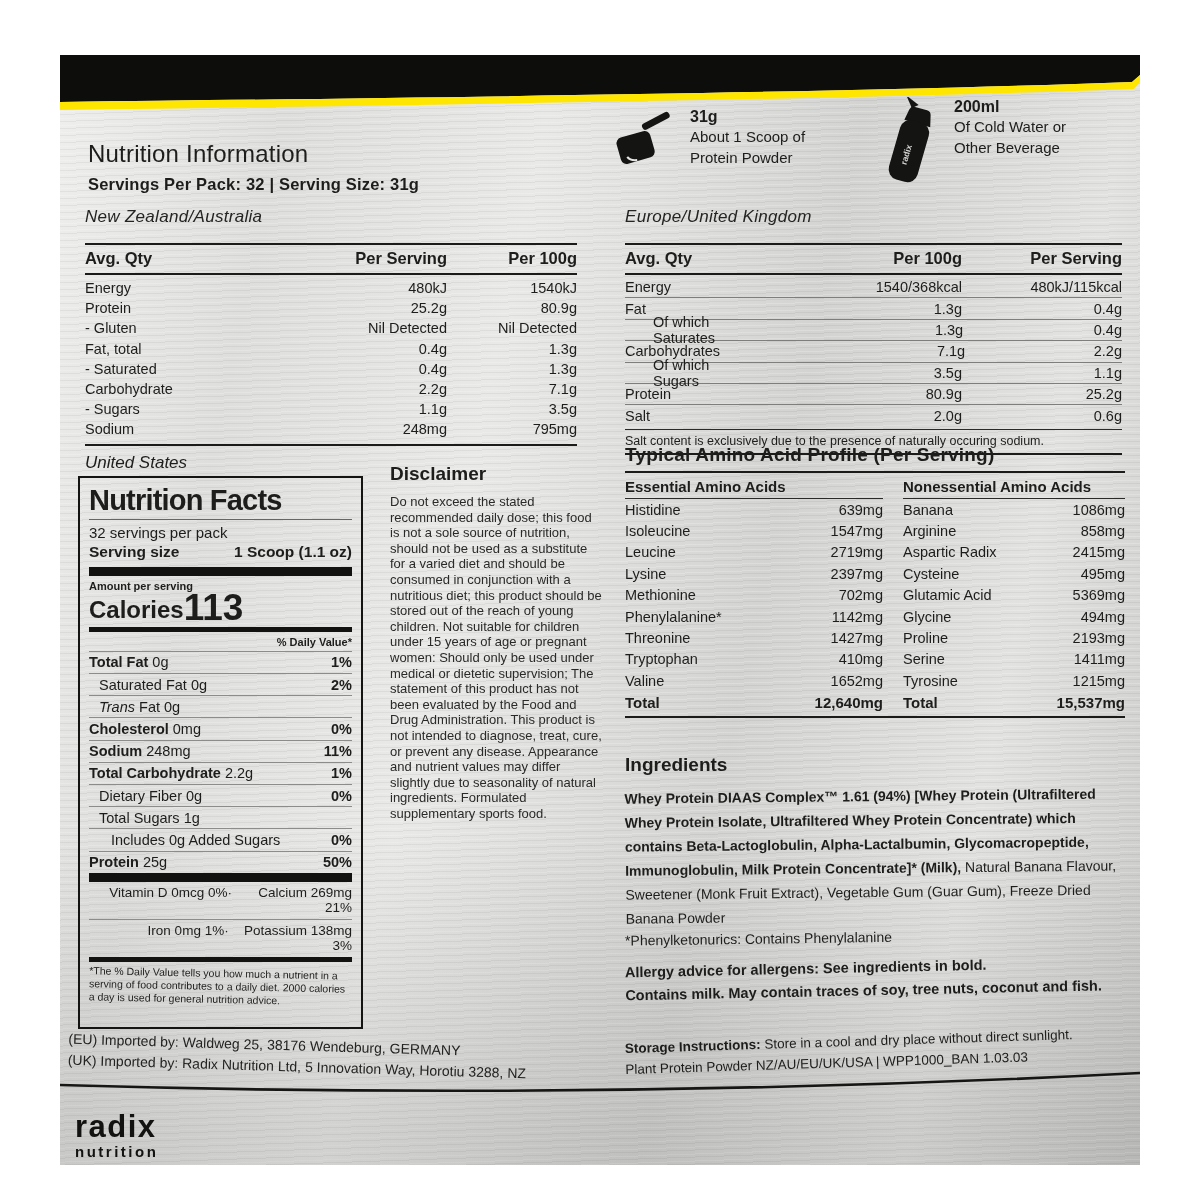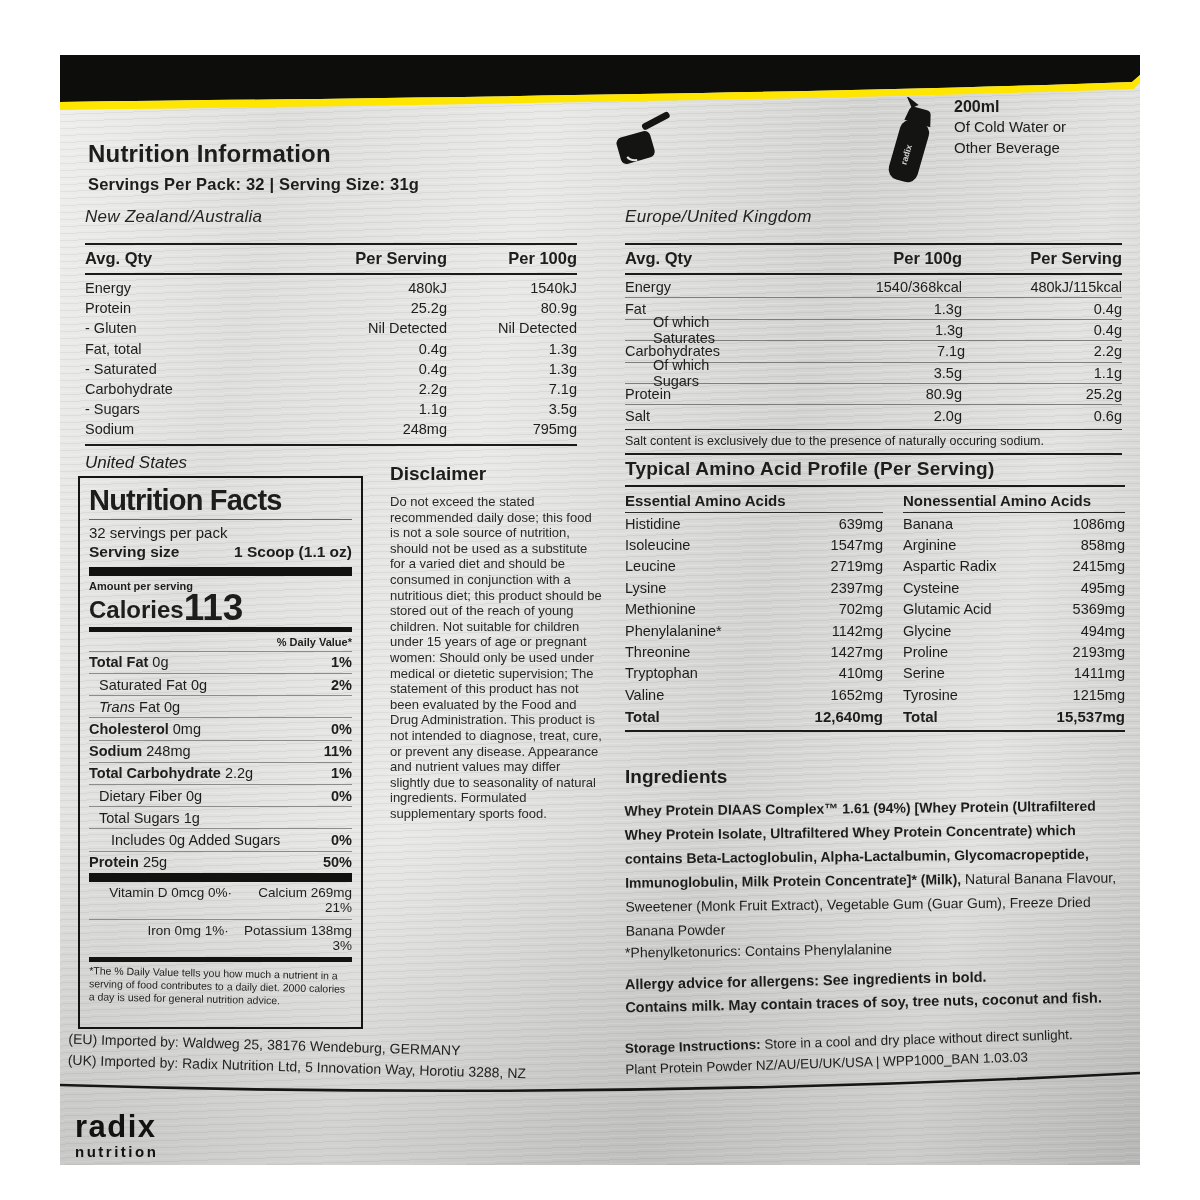--- a/index.html
+++ b/index.html
@@ -8,21 +8,21 @@
   .label{position:absolute;left:60px;top:55px;width:1080px;height:1110px;overflow:hidden;
          background:linear-gradient(102deg,#efefed 0%,#dededc 18%,#e9e9e7 38%,#d3d3d1 62%,#e2e2e0 82%,#c9c9c7 100%);}
   .label::before{content:"";position:absolute;inset:0;pointer-events:none;
          background:repeating-linear-gradient(178deg,rgba(255,255,255,.20) 0 1px,rgba(0,0,0,0) 1px 3px,rgba(0,0,0,.05) 3px 4px,rgba(0,0,0,0) 4px 7px);}
   .label::after{content:"";position:absolute;inset:0;pointer-events:none;
          background:linear-gradient(to bottom,rgba(255,255,255,0) 70%,rgba(90,90,88,0.16) 97%);}
   .content{position:absolute;inset:0;z-index:2;}
   .band{position:absolute;left:0;top:0;width:100%;height:60px;display:block;z-index:3;}
 
   .abs{position:absolute;}
-  .hdr-title{font-size:24px;font-weight:bold;letter-spacing:.2px;}
+  .hdr-title{font-size:24px;font-weight:normal;letter-spacing:.2px;}
   .hdr-sub{font-size:16.5px;font-weight:bold;margin-top:7px;letter-spacing:.2px;}
 
   .usageg{display:flex;gap:14px;align-items:flex-start;}
   .usage-qty{font-weight:bold;font-size:16px;line-height:20px;}
   .usage-line{font-size:15px;line-height:20.5px;}
 
   .region-h{font-style:italic;font-size:17px;letter-spacing:.3px;color:#242423;}
 
   .thead{display:flex;align-items:center;border-top:2px solid #1b1b1a;border-bottom:2px solid #1b1b1a;
          font-weight:bold;font-size:16.5px;padding:4px 0 5px;margin-top:16px;}
@@ -69,21 +69,21 @@
 
   .amino .at{font-size:19px;font-weight:bold;letter-spacing:.2px;border-bottom:2px solid #1b1b1a;padding-bottom:5px;}
   .acols{display:flex;gap:20px;border-bottom:2.5px solid #1b1b1a;padding-bottom:3px;}
   .acol1{width:258px;}
   .acol2{flex:1;}
   .chead{font-weight:bold;font-size:15px;border-bottom:1.5px solid #2a2a29;padding:5px 0 3px;}
   .arow{display:flex;font-size:14.5px;height:21.4px;align-items:center;}
   .arow .nm{flex:1;}
   .arow.total{font-weight:bold;font-size:15px;}
 
-  .ing .it{font-size:19px;font-weight:bold;margin:12px 0 8px;}
+  .ing .it{font-size:19px;font-weight:bold;margin:0 0 8px;}
   .ing p{font-size:14px;line-height:24px;margin:0;transform:rotate(-.6deg);}
   .ing .bold{font-weight:bold;}
   .pku{font-size:14px;margin-top:1px;transform:rotate(-.8deg);}
   .alg{font-weight:bold;font-size:14.5px;line-height:23px;margin-top:11px;transform:rotate(-1.2deg);}
 
   .sto{transform:rotate(-1.8deg);font-size:13.5px;line-height:21px;width:515px;}
   .sto .b{font-weight:bold;}
   .imp{transform:rotate(1.7deg);font-size:14px;line-height:21px;width:560px;color:#232322;}
   .curve{position:absolute;left:0;top:1014px;width:100%;height:34px;}
   .logo .l1{font-size:31px;font-weight:bold;letter-spacing:1.5px;line-height:32px;color:#121211;}
@@ -108,20 +108,25 @@
       </div>
 
       <div class="abs usageg" style="left:552px;top:52px;">
         <svg width="64" height="62" viewBox="0 0 66 62">
           <g transform="rotate(-16 33 31)">
             <rect x="4" y="24" width="36" height="28" rx="6" fill="#141413"></rect>
             <rect x="34" y="14" width="31" height="7" rx="3" transform="rotate(-12 49 17)" fill="#141413"></rect>
             <path d="M11 45 Q13 50 20 51" stroke="#e6e6e4" stroke-width="2.2" fill="none"></path>
           </g>
         </svg>
+        <div>
+          <div class="usage-qty">31g</div>
+          <div class="usage-line">About 1 Scoop of</div>
+          <div class="usage-line">Protein Powder</div>
+        </div>
       </div>
 
       <div class="abs usageg" style="left:818px;top:42px;">
         <svg width="62" height="96" viewBox="0 0 62 100">
           <g transform="translate(2,6) rotate(16 28 48)">
             <path d="M20 6 L11 -5 L26 1 Z" fill="#141413"></path>
             <path d="M16 20 L44 20 L41 8 Q40 4 36 4 L22 4 Q19 4 18 8 Z" fill="#141413"></path>
             <rect x="14" y="18" width="31" height="64" rx="11" fill="#141413"></rect>
             <text transform="rotate(-90 29 54)" x="18" y="56" font-size="9" font-weight="bold" fill="#d4d4d2" font-family="Liberation Sans, sans-serif">radix</text>
           </g>
@@ -300,21 +305,21 @@
           </div>
         <div class="bar thin"></div>
         <div class="fn">*The % Daily Value tells you how much a nutrient in a serving of food contributes to a daily diet. 2000 calories a day is used for general nutrition advice.</div>
       </div>
 
       <div class="abs disc" style="left:330px;top:408px;width:212px;">
         <div class="dt">Disclaimer</div>
         <div class="db">Do not exceed the stated recommended daily dose; this food is not a sole source of nutrition, should not be used as a substitute for a varied diet and should be consumed in conjunction with a nutritious diet; this product should be stored out of the reach of young children. Not suitable for children under 15 years of age or pregnant women: Should only be used under medical or dietetic supervision; The statement of this product has not been evaluated by the Food and Drug Administration. This product is not intended to diagnose, treat, cure, or prevent any disease. Appearance and nutrient values may differ slightly due to seasonality of natural ingredients. Formulated supplementary sports food.</div>
       </div>
 
-      <div class="abs amino" style="left:565px;top:403px;width:500px;">
+      <div class="abs amino" style="left:565px;top:389px;width:500px;">
         <div class="at">Typical Amino Acid Profile (Per Serving)</div>
         <div class="acols">
           <div class="acol1">
             <div class="chead">Essential Amino Acids</div>
             <div class="arow">
                 <span class="nm">Histidine</span>
                 <span>639mg</span>
               </div>
             <div class="arow">
                 <span class="nm">Isoleucine</span>

